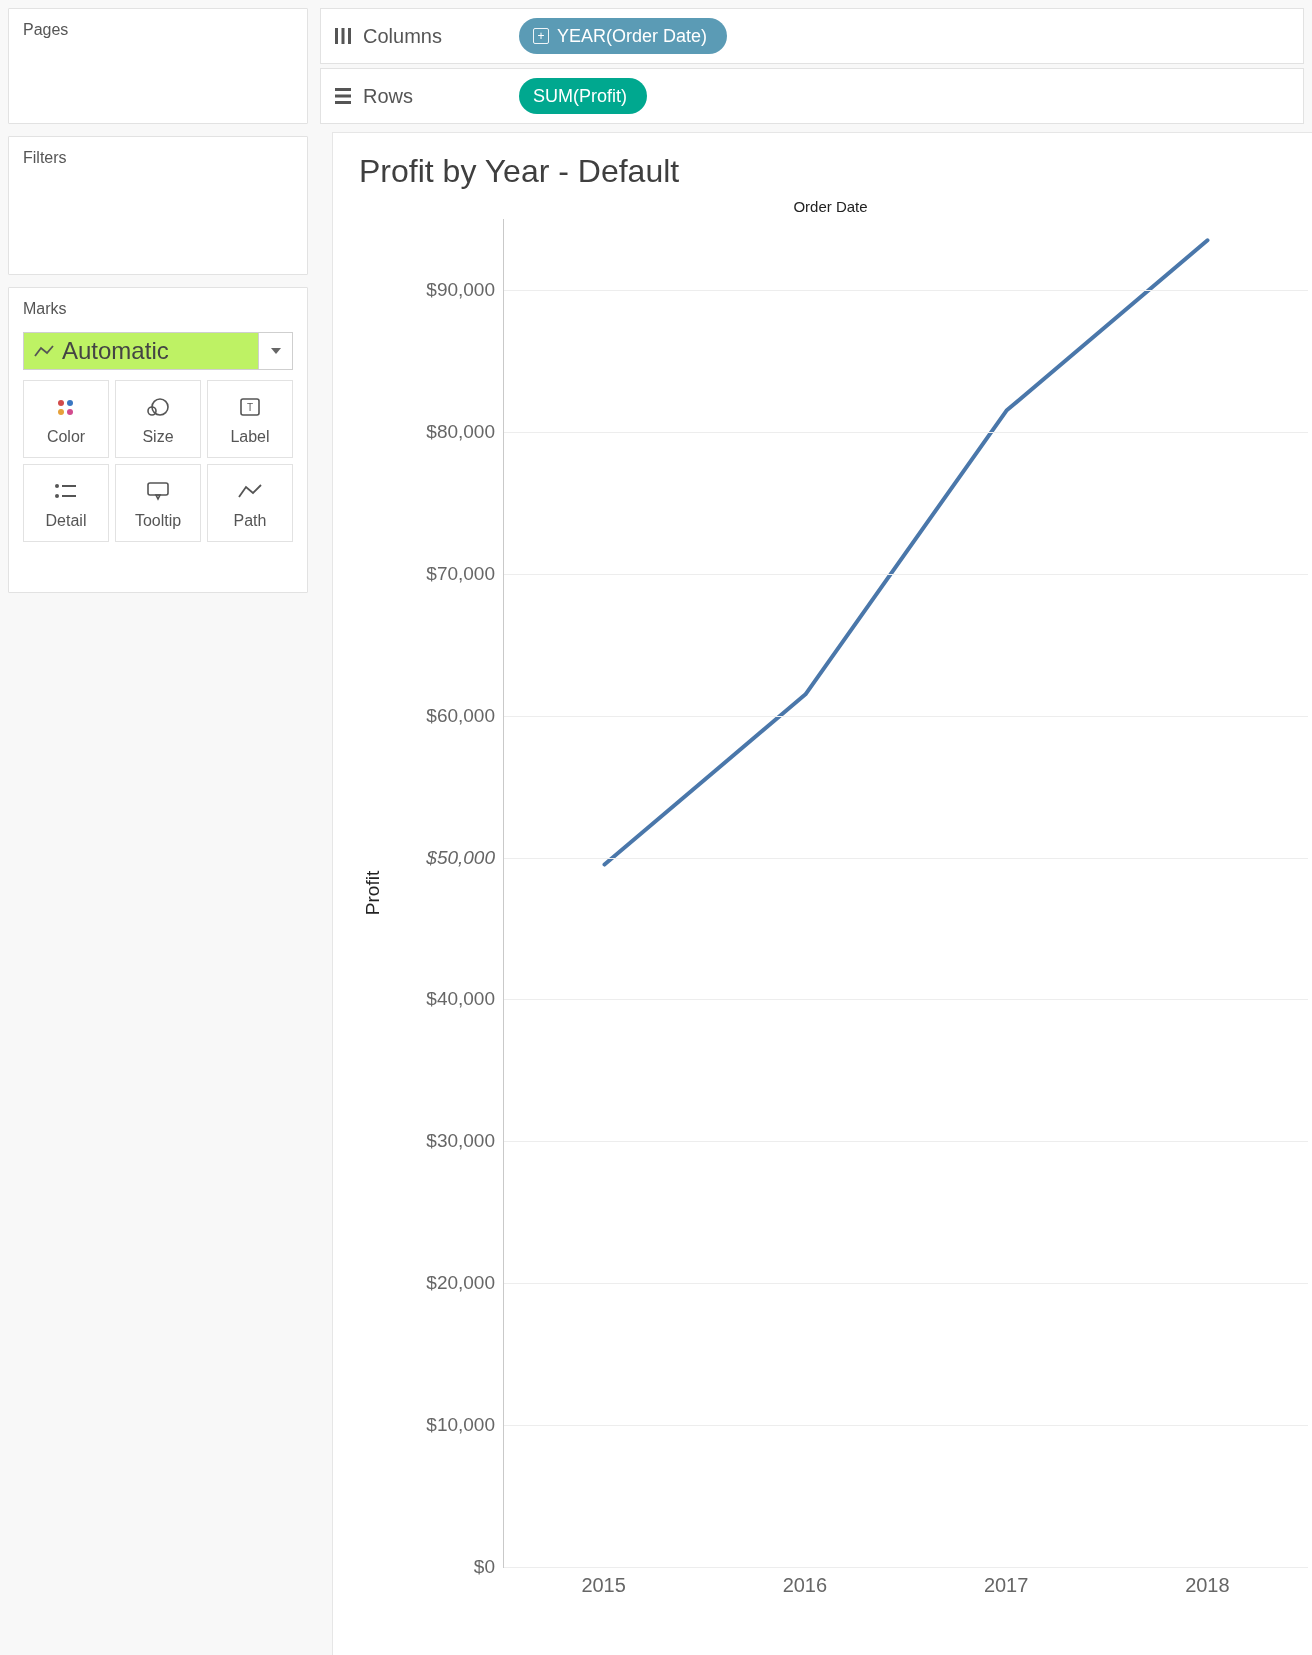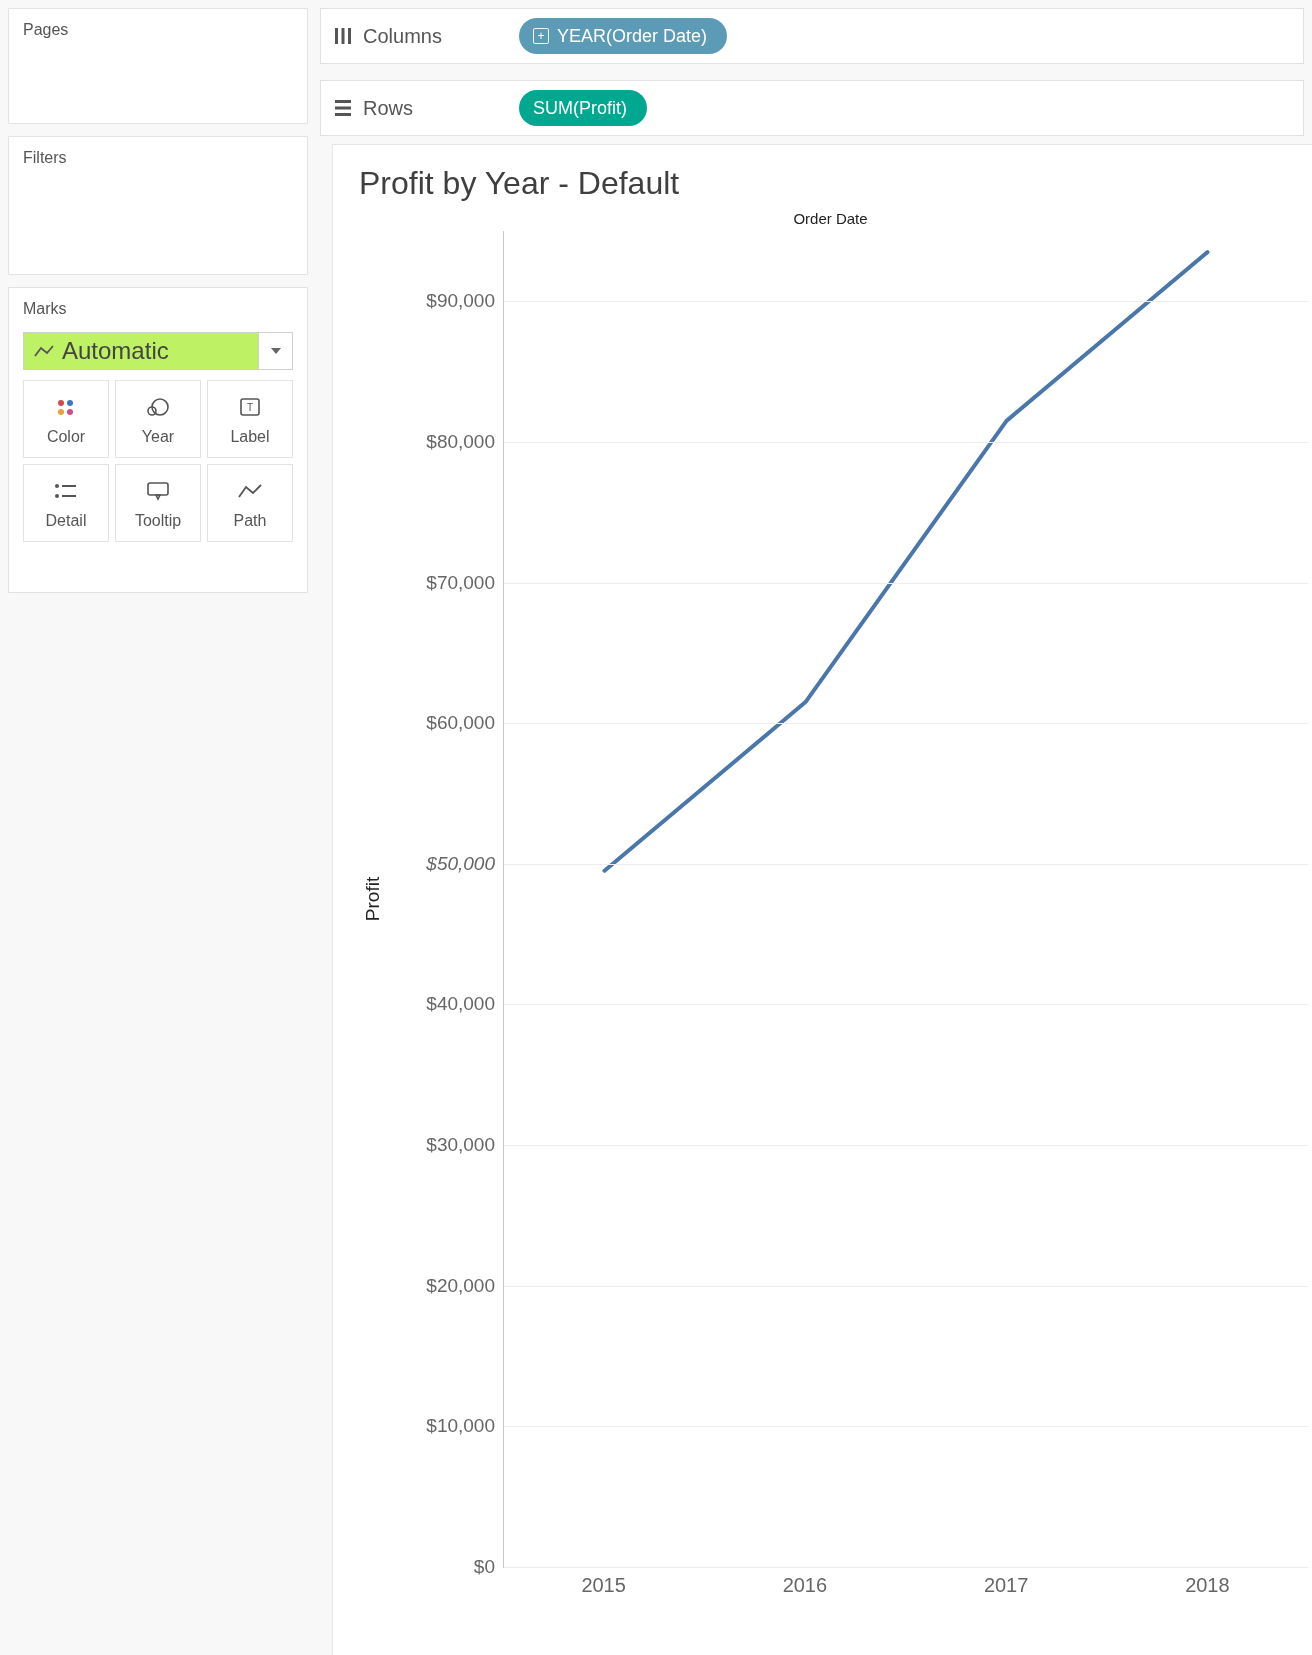--- a/index.html
+++ b/index.html
@@ -99,21 +99,21 @@
     display:flex; align-items:center; justify-content:center;
   }
 
   
   .top-shelves {
     grid-row: 1;
     grid-column: 2;
     padding: 8px 8px 8px 4px;
     display: flex;
     flex-direction: column;
-    gap: 16px;
+    gap: 4px;
   }
   .shelf {
     display: flex;
     align-items: center;
     background: #fff;
     border: 1px solid #e2e2e2;
     height: 56px;
     padding: 0 12px;
     gap: 16px;
   }
@@ -282,21 +282,21 @@
           </span>
           <span>Color</span>
         </div>
         <div class="mark-btn">
           <span class="icon-slot">
             <svg class="icon" width="28" height="22" viewBox="0 0 28 22">
               <circle cx="16" cy="11" r="8" fill="none" stroke="#555" stroke-width="1.6"></circle>
               <circle cx="8" cy="15" r="4" fill="none" stroke="#555" stroke-width="1.6"></circle>
             </svg>
           </span>
-          <span>Year</span>
+          <span>Size</span>
         </div>
         <div class="mark-btn">
           <span class="icon-slot">
             <svg class="icon" width="22" height="20" viewBox="0 0 22 20">
               <rect x="2" y="2" width="18" height="16" rx="2" fill="none" stroke="#555" stroke-width="1.6"></rect>
               <text x="11" y="14" text-anchor="middle" font-size="10" fill="#555" font-family="Arial">T</text>
             </svg>
           </span>
           <span>Label</span>
         </div>

